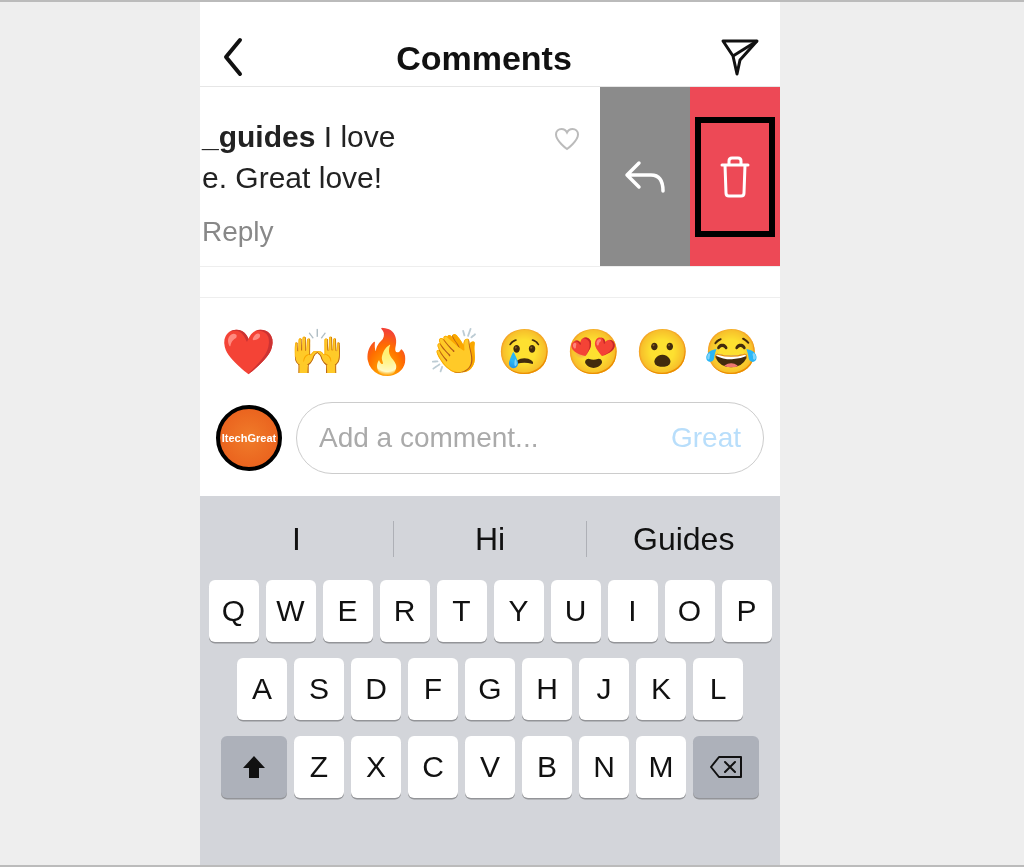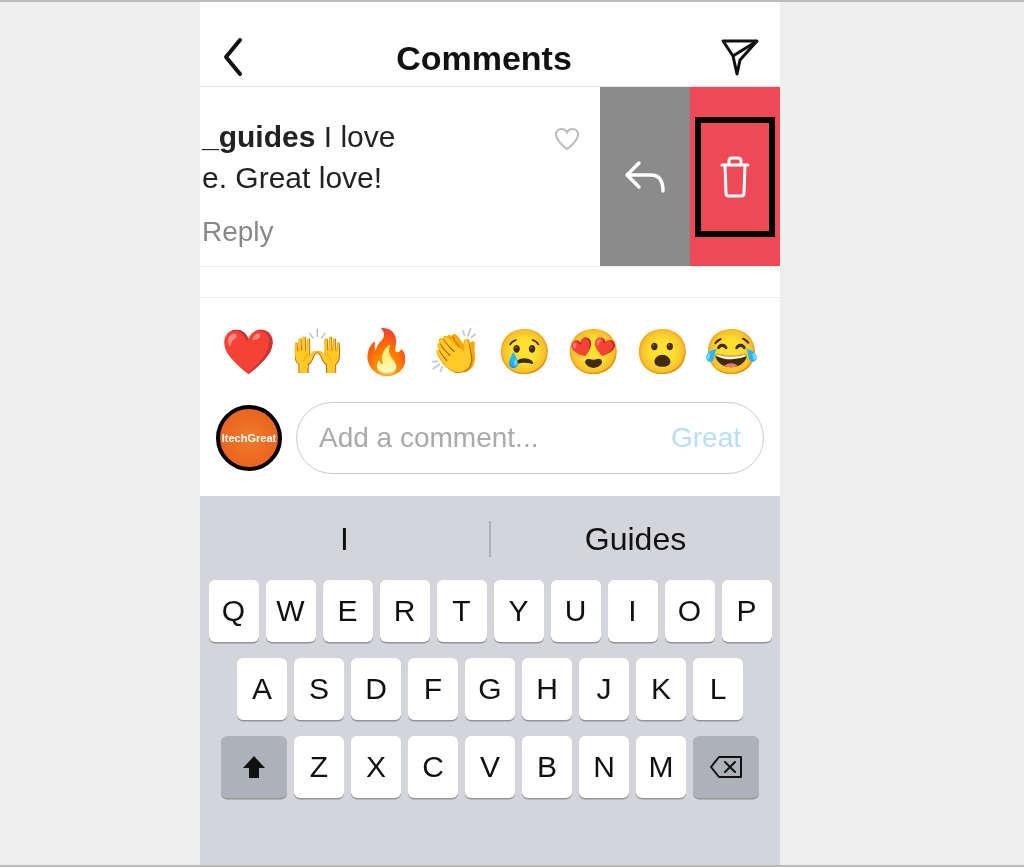--- a/index.html
+++ b/index.html
@@ -241,20 +241,21 @@
     <div class="input-pill">
       <span class="placeholder">Add a comment...</span>
       <span class="post">Great</span>
     </div>
   </div>
 
   <div class="keyboard">
     <div class="suggestions">
       <div class="sug">I</div>
       <div class="divider"></div>
+      <div class="sug">Hi</div>
       <div class="divider"></div>
       <div class="sug">Guides</div>
     </div>
     <div class="key-row">
       <div class="key">Q</div>
       <div class="key">W</div>
       <div class="key">E</div>
       <div class="key">R</div>
       <div class="key">T</div>
       <div class="key">Y</div>

